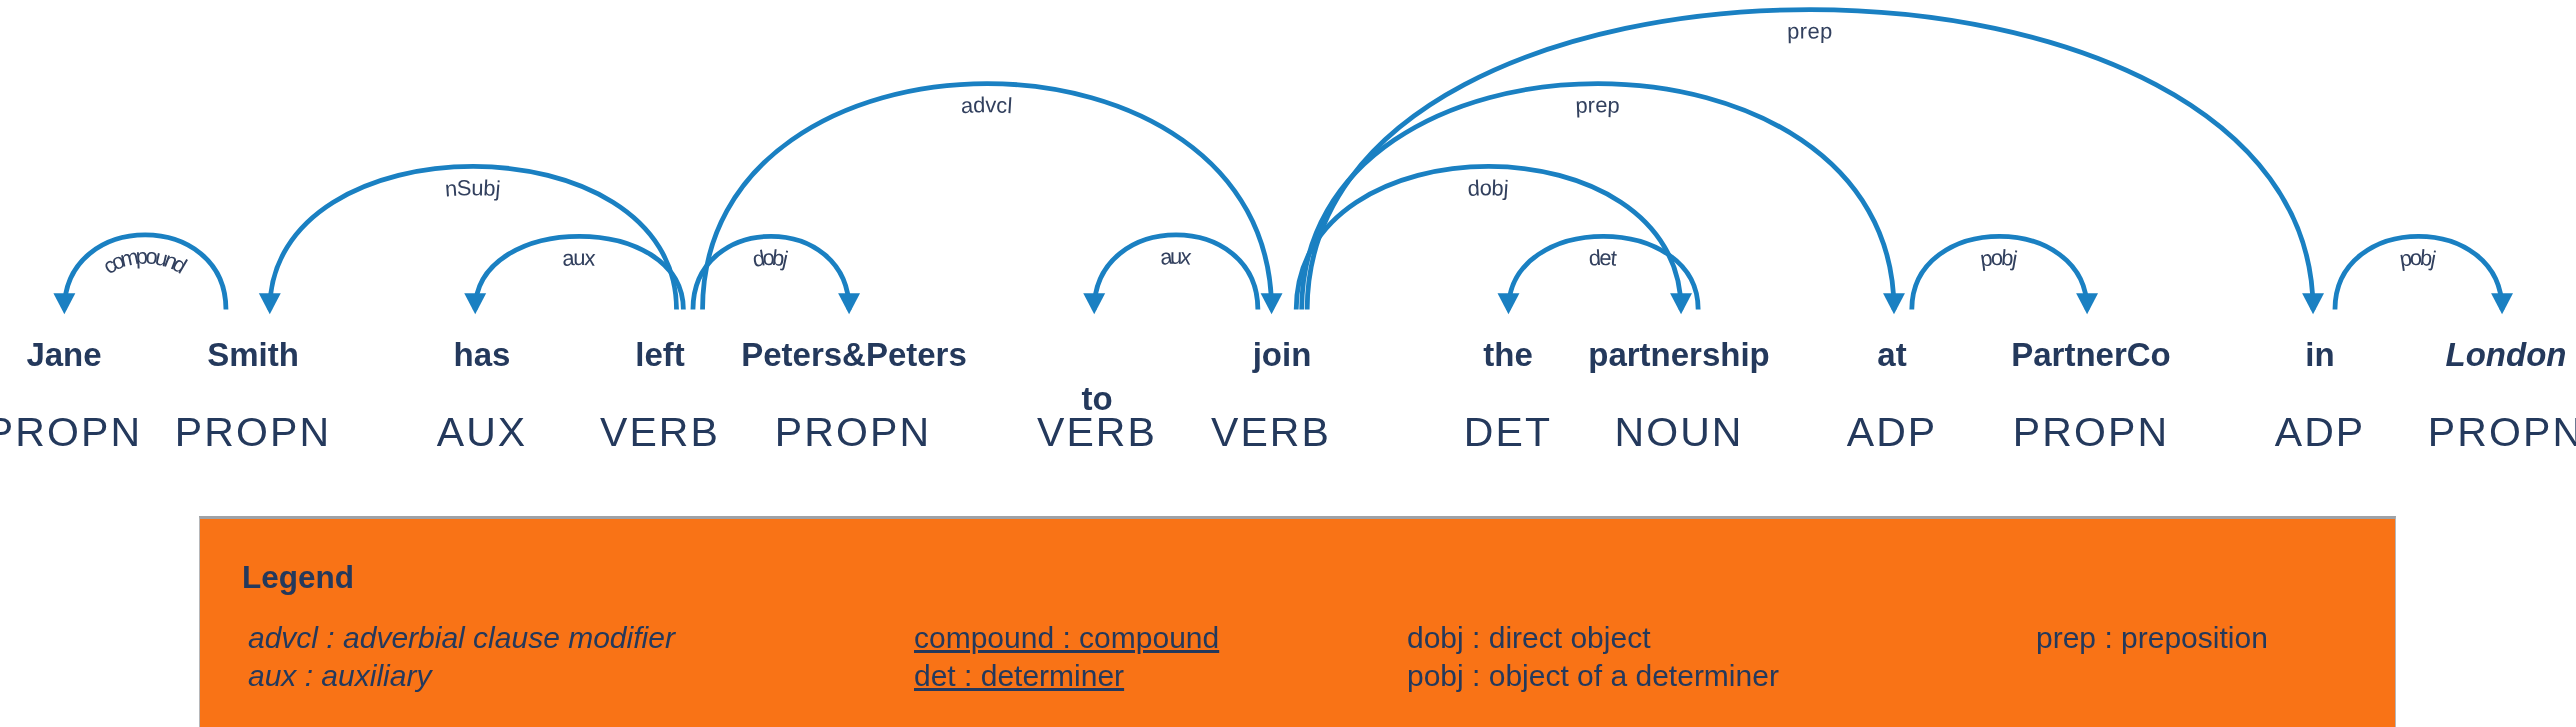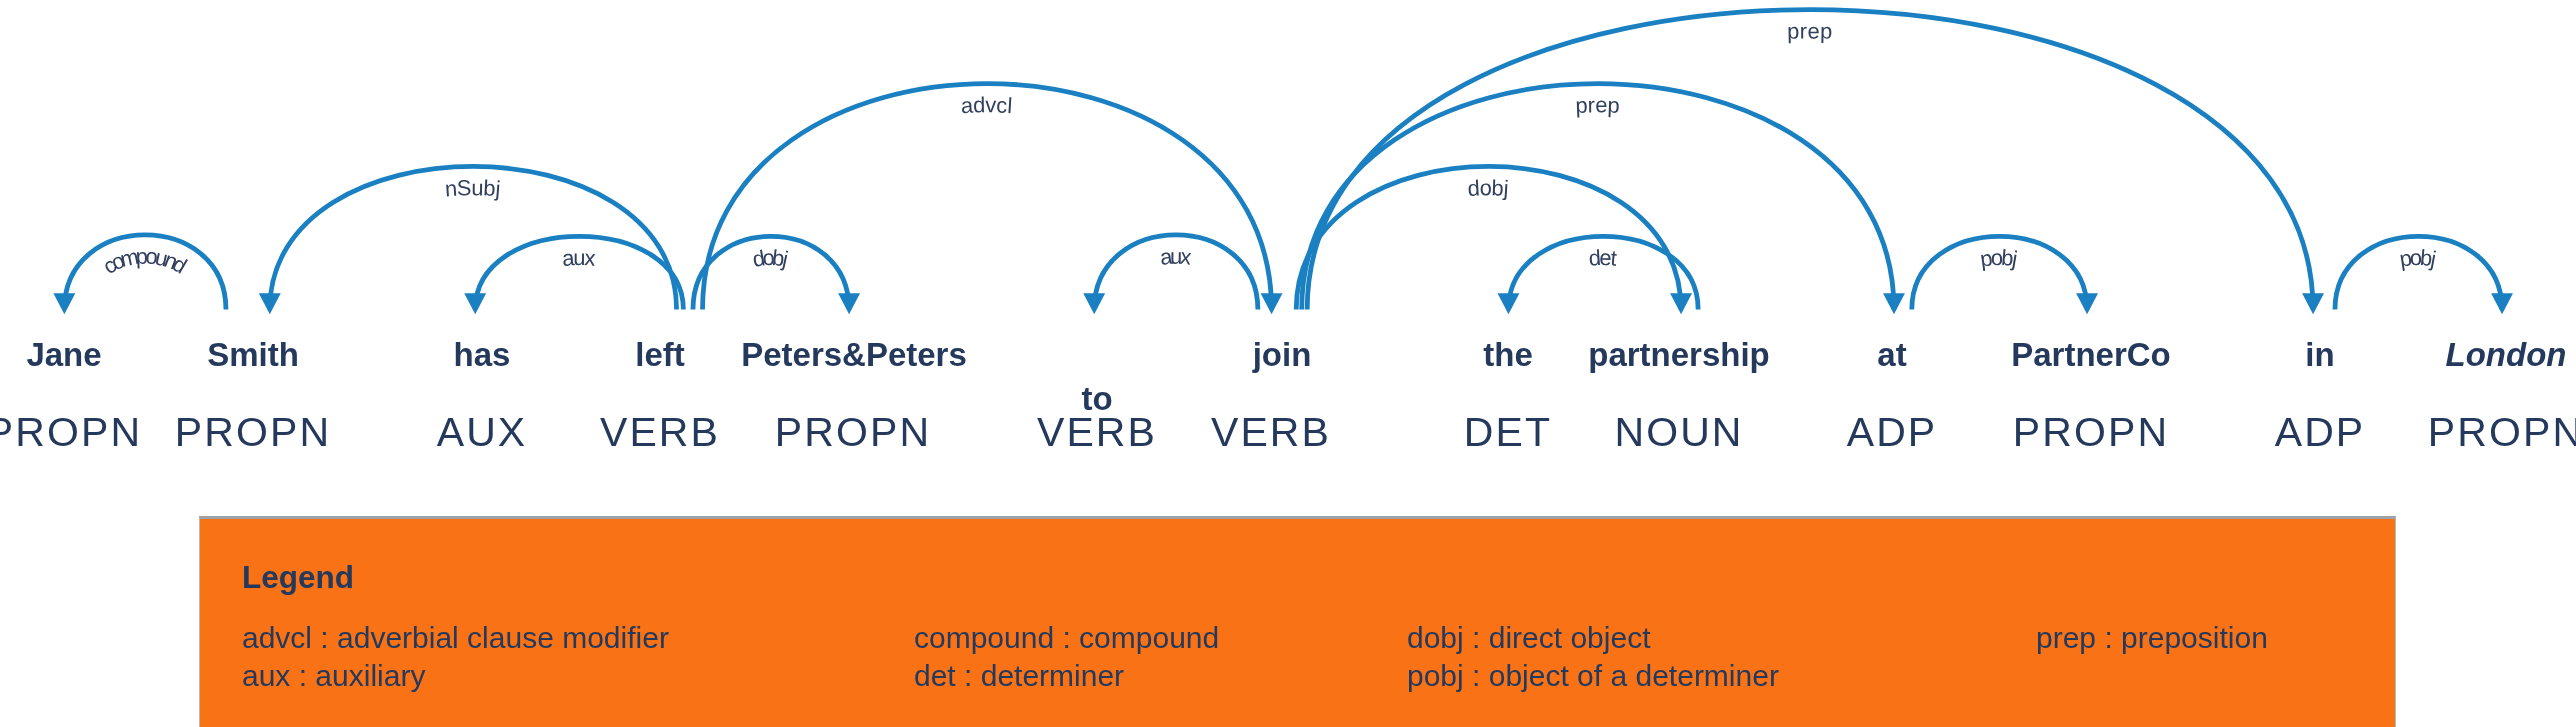--- a/index.html
+++ b/index.html
@@ -10,22 +10,22 @@
   .arrowhead{fill:var(--arc-color);stroke:none;}
   .arc-label{font-size:32px;font-family:"Liberation Sans",sans-serif;fill:var(--label-color);letter-spacing:1px;}
   .word{position:absolute;top:338px;transform:translateX(-50%);font-size:33px;font-weight:bold;
         color:var(--text-color);white-space:nowrap;line-height:1;}
   .pos{position:absolute;top:412px;transform:translateX(-50%);font-size:41px;font-weight:400;
        letter-spacing:2.1px;color:var(--text-color);white-space:nowrap;line-height:1;}
   #legend{position:absolute;left:199px;top:498px;width:2197px;height:232px;box-sizing:border-box;
           border:1.4px solid #b5b7ba;border-top:3.4px solid #9fa2a6;background:#f97316;margin-top:18px;}
   .legend-title{position:absolute;left:42px;top:40px;font-size:31.5px;font-weight:bold;color:var(--text-color);}
   .legend-col{position:absolute;top:100px;font-size:30px;color:var(--text-color);line-height:38px;white-space:nowrap;}
-  .legend-col.c0{left:42px;}
-  .legend-col.c1{left:714px;}
+  .legend-col.c0{left:48px;font-style:italic;}
+  .legend-col.c1{left:714px;text-decoration:underline;}
   .legend-col.c2{left:1207px;}
   .legend-col.c3{left:1836px;}
 </style>
 </head>
 <body>
 
 <div id="stage">
   <svg id="arc-svg" width="2576" height="728" viewBox="0 0 3762 1063">
       <path d="M 94 452 C 94 306.66666666666663, 330 306.66666666666663, 330 452" id="arc-0" class="arc-path"></path>
       <path d="M 78 428 L 110 428 L 94 459 Z" class="arrowhead"></path>

